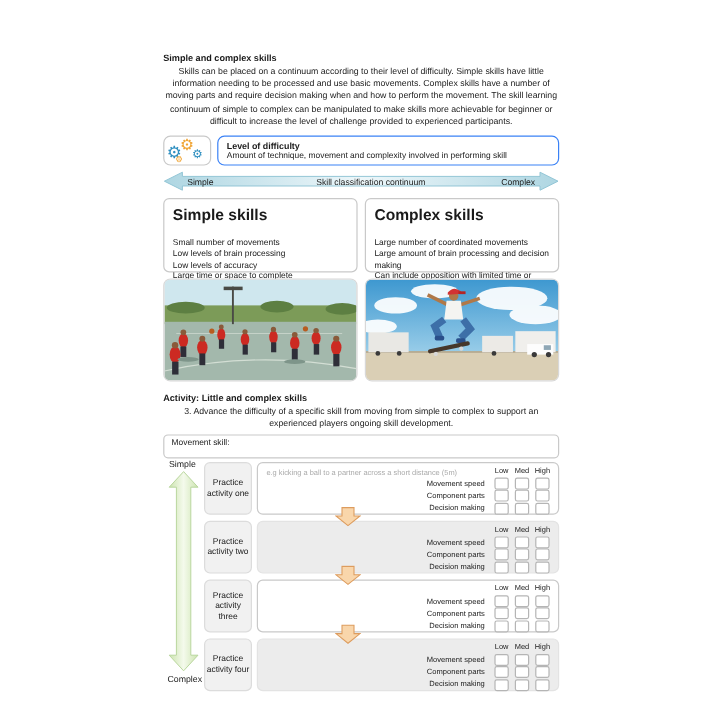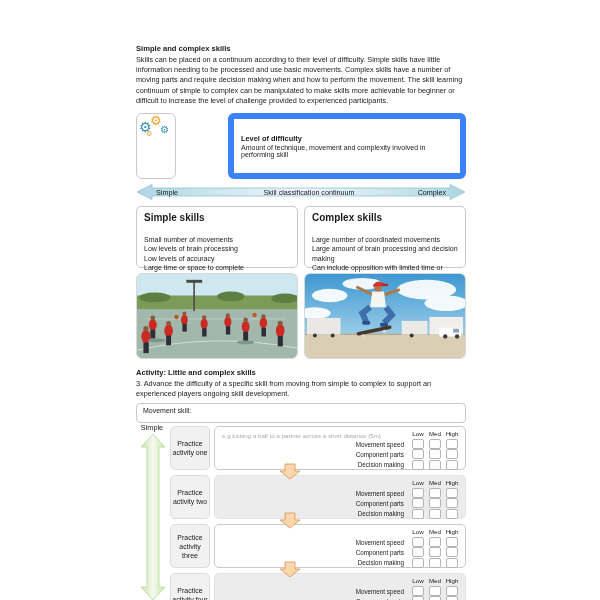--- a/index.html
+++ b/index.html
@@ -3,46 +3,46 @@
 <meta charset="utf-8">
 <style>
   html,body { margin:0; padding:0; }
   body {
     width:600px; height:600px; background:#ffffff; position:relative;
     font-family:"Liberation Sans", sans-serif; color:#1a1a1a; overflow:hidden;
   }
   .content { position:absolute; left:136px; top:44px; width:330px; }
 
   .h1 { font-size:7.6px; font-weight:bold; margin:0 0 2px 0; }
-  .body-text { font-size:7.3px; line-height:1.4; margin:0; }
+  .body-text { font-size:7.3px; line-height:1.4; margin:0;text-align:center; }
 
   
   .lod-row { display:flex; gap:5px; margin-top:7px; align-items:stretch; }
   .icon-box { width:38px; border:1px solid #c9c9c9; border-radius:6px; position:relative; background:#fff; flex:none; }
   .gear { position:absolute; line-height:1; }
   .g1 { left:2px; top:6px; font-size:14px; color:#2e8fc0; }
   .g2 { left:13px; top:0px; font-size:13px; color:#f0a330; }
   .g3 { left:23px; top:11px; font-size:10px; color:#2e8fc0; }
   .g4 { left:9px; top:16px; font-size:7px; color:#f0a330; }
-  .lod-box { flex:1; border:6px solid #3b82f6; border-radius:6px; padding:15px 7px;margin-left:47px; }
+  .lod-box { flex:1; border:1px solid #3b82f6; border-radius:6px; padding:3px 7px; }
   .lod-title { font-size:7.4px; font-weight:bold; }
   .lod-sub { font-size:7px; margin-top:1px; }
 
   
   .continuum { position:relative; margin-top:4px; height:18px; }
   .continuum svg { position:absolute; left:0; top:0; }
   .c-label { position:absolute; top:5px; font-size:7.2px; }
   .c-left { left:20px; }
   .c-center { left:16px; right:0; text-align:center; }
   .c-right { right:20px; }
 
   
   .skills-row { display:flex; gap:6px; margin-top:5px; }
   .skill-box { flex:1; border:1px solid #c9c9c9; border-radius:5px; padding:5px 7px; height:50px; }
-  .skill-title { font-size:10px; font-weight:bold; margin-bottom:12px; }
+  .skill-title { font-size:13px; font-weight:bold; margin-bottom:12px; }
   .skill-items div { font-size:7px; line-height:1.33; }
   .complex-box { }
 
   
   .photos-row { display:flex; gap:6px; margin-top:5px; }
   .photo { flex:1; height:84px; border-radius:6px; overflow:hidden; border:1px solid #d8d8d8; background:#eee; }
   .photo svg { display:block; width:100%; height:100%; }
 
   .act-title { margin-top:9px; }
 

